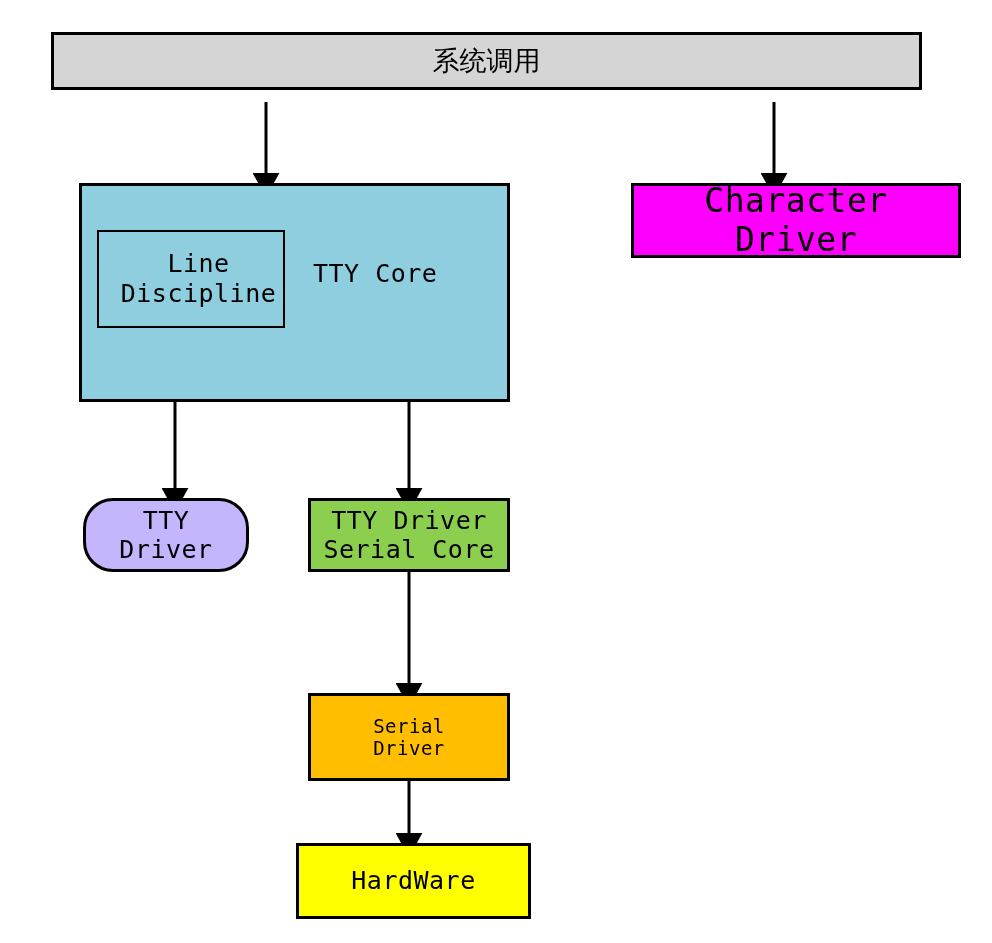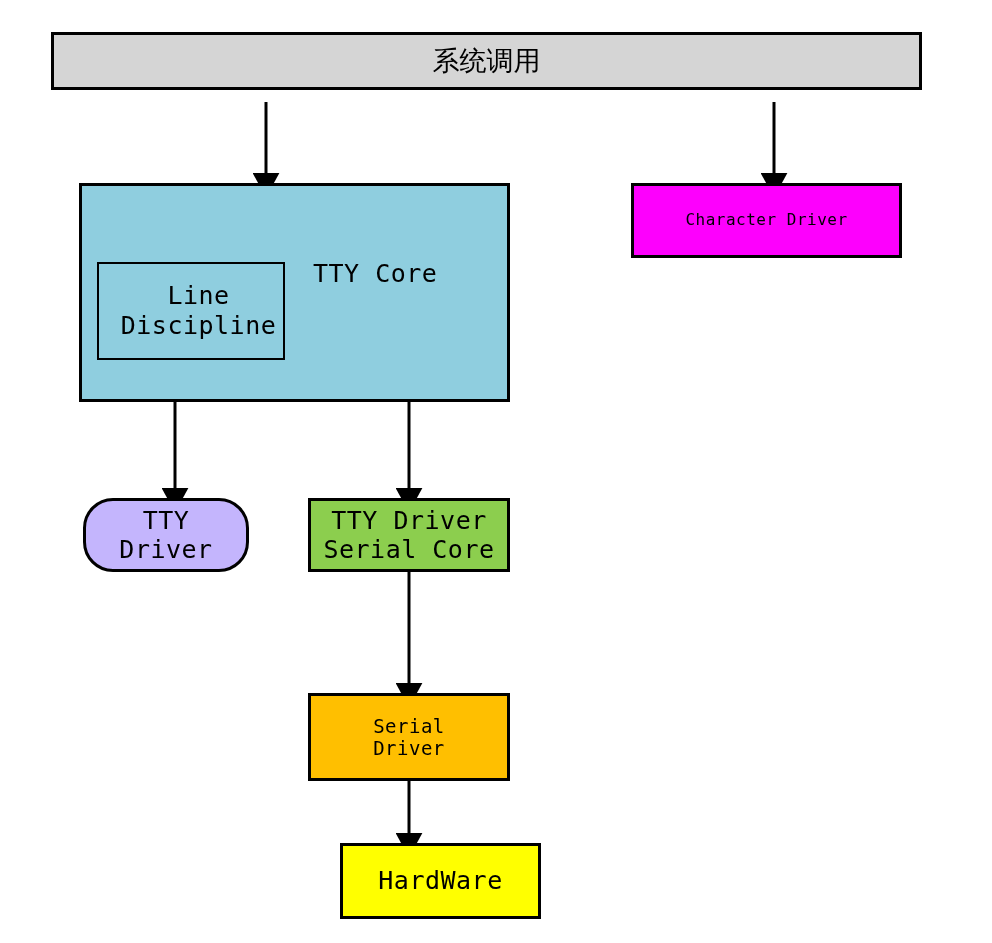--- a/index.html
+++ b/index.html
@@ -52,43 +52,43 @@
     top: 64px;
     font-size: 25px;
     letter-spacing: 0.5px;
     color: #000000;
     white-space: pre;
     margin-top: 9px;
   }
   #node-linediscipline {
     position: absolute;
     left: 15px;
-    top: 76px;
+    top: 44px;
     width: 188px;
     height: 98px;
     box-sizing: border-box;
     border: 2px solid #000000;
     background: transparent;
     display: flex;
     align-items: center;
     justify-content: center;
     text-align: center;
     font-size: 25px;
     line-height: 1.22;
     white-space: pre-line;
     letter-spacing: 0.5px;
     padding-left: 15px;
   }
   #node-chardriver {
     left: 631px;
     top: 183px;
-    width: 271px;
+    width: 330px;
     height: 75px;
     background: #fd00fd;
-    font-size: 16px;
+    font-size: 33px;
     letter-spacing: 0.5px;
   }
   #node-ttydriver {
     left: 83px;
     top: 498px;
     width: 166px;
     height: 74px;
     background: #c4b5fd;
     font-size: 25px;
     letter-spacing: 0.5px;
@@ -108,26 +108,25 @@
     top: 693px;
     width: 202px;
     height: 88px;
     background: #ffbf00;
     font-size: 19px;
     letter-spacing: 0.5px;
   }
   #node-hardware {
     left: 296px;
     top: 843px;
-    width: 201px;
+    width: 235px;
     height: 76px;
     background: #ffff00;
     font-size: 25px;
     letter-spacing: 0.5px;
-    margin-left: 44px;
   }
   .edge-layer {
     position: absolute;
     left: 0;
     top: 0;
     width: 992px;
     height: 943px;
     pointer-events: none;
   }
 </style>

